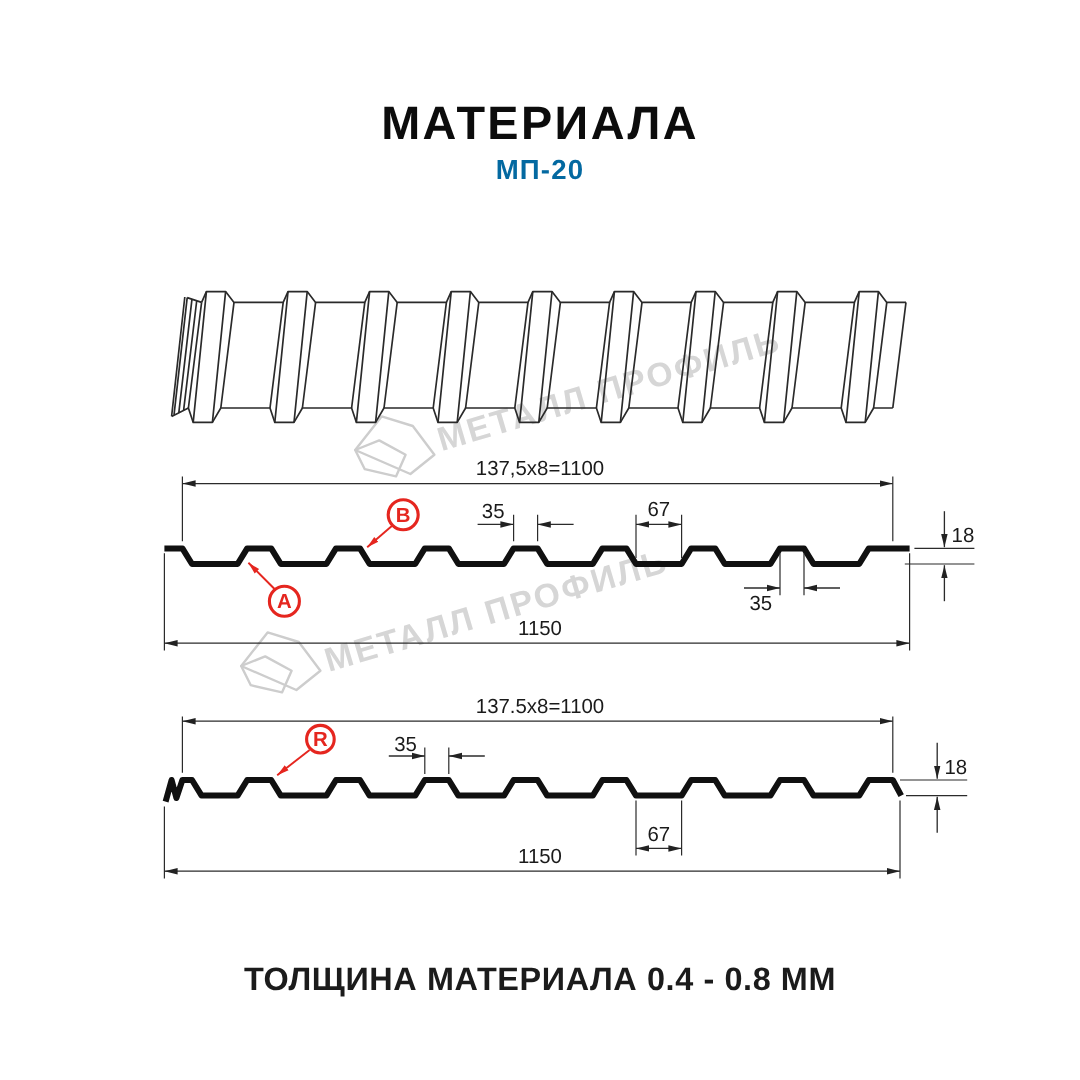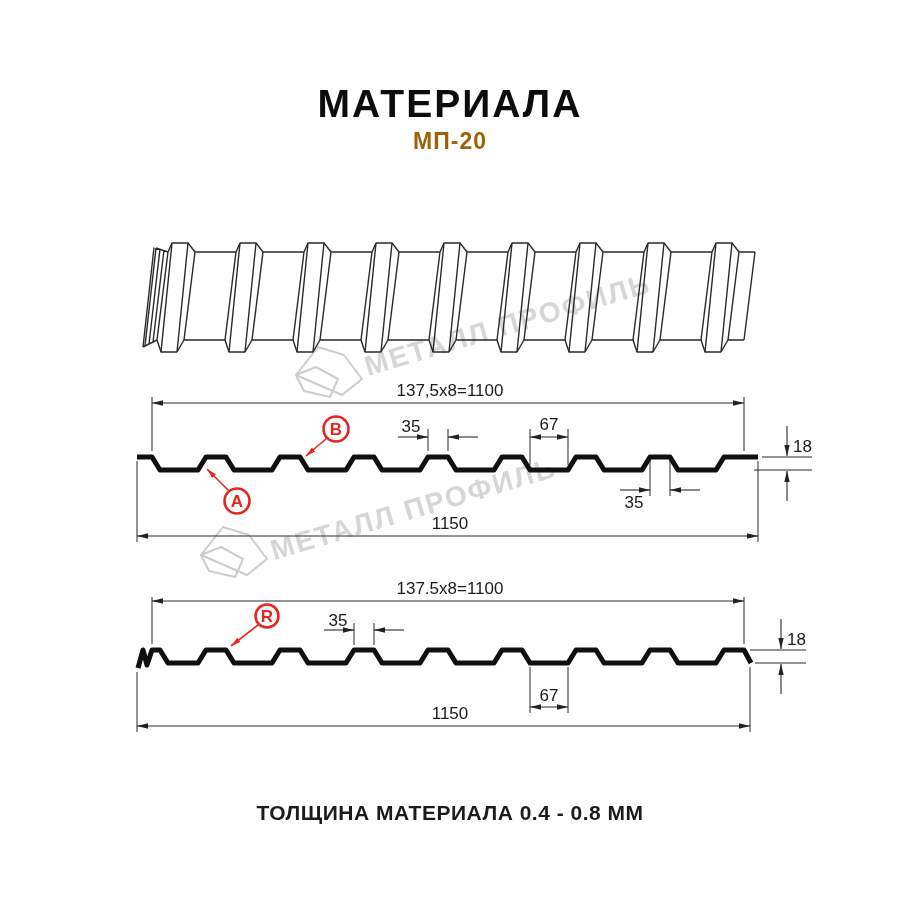--- a/index.html
+++ b/index.html
@@ -1,23 +1,23 @@
 <!DOCTYPE html>
 <html><head>
 <meta charset="utf-8">
 <style>
   html,body{margin:0;padding:0;background:#fff;}
   .page{position:relative;width:900px;height:900px;background:#fff;overflow:hidden;
         font-family:"Liberation Sans",sans-serif;}
   .title{position:absolute;left:0;top:82px;width:900px;text-align:center;
          font-size:39px;font-weight:800;letter-spacing:2px;color:#0c0c0c;}
   .subtitle{position:absolute;left:0;top:128px;width:900px;text-align:center;
-         font-size:23px;font-weight:600;letter-spacing:1px;color:#a16207;}
+         font-size:23px;font-weight:600;letter-spacing:1px;color:#0369a1;}
   .footer-note{position:absolute;left:0;top:801px;width:900px;text-align:center;
-         font-size:21px;font-weight:700;letter-spacing:.5px;color:#1b1b1b;}
+         font-size:27px;font-weight:700;letter-spacing:.5px;color:#1b1b1b;}
   svg{position:absolute;left:0;top:0;}
   .sheet3d{stroke:#2a2a2a;stroke-width:1.4;fill:none;stroke-linejoin:round;}
   .profile{stroke:#101010;stroke-width:5;fill:none;stroke-linejoin:round;stroke-linecap:butt;}
   .dimline{stroke:#2b2b2b;stroke-width:1.1;fill:none;}
   .extline{stroke:#2b2b2b;stroke-width:1;fill:none;}
   .dimtext{font-family:"Liberation Sans",sans-serif;font-size:17px;fill:#1a1a1a;}
   .wm-text{font-family:"Liberation Sans",sans-serif;font-size:28px;font-weight:bold;
            letter-spacing:2px;fill:#d6d6d6;}
   .wm-logo{stroke:#cdcdcd;stroke-width:2;fill:none;stroke-linejoin:round;}
   .leader{stroke:#e5261f;stroke-width:1.6;fill:none;}

